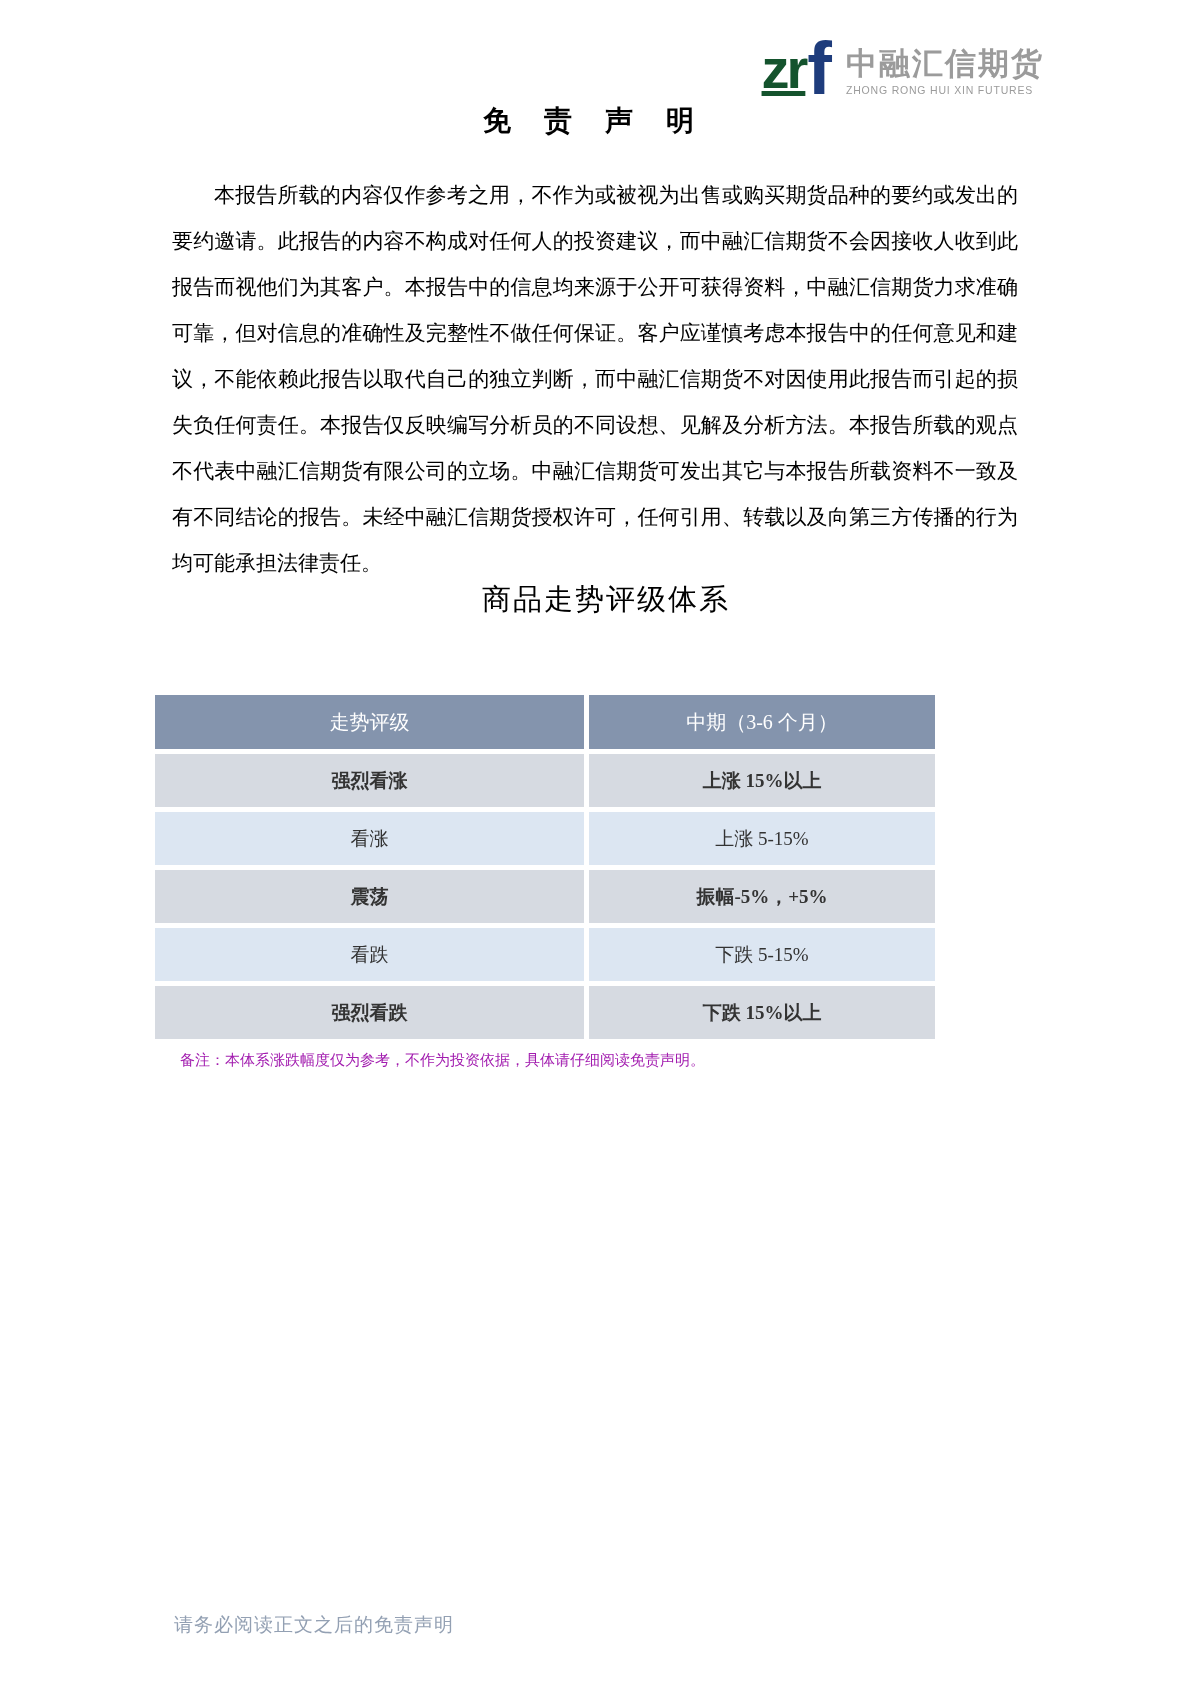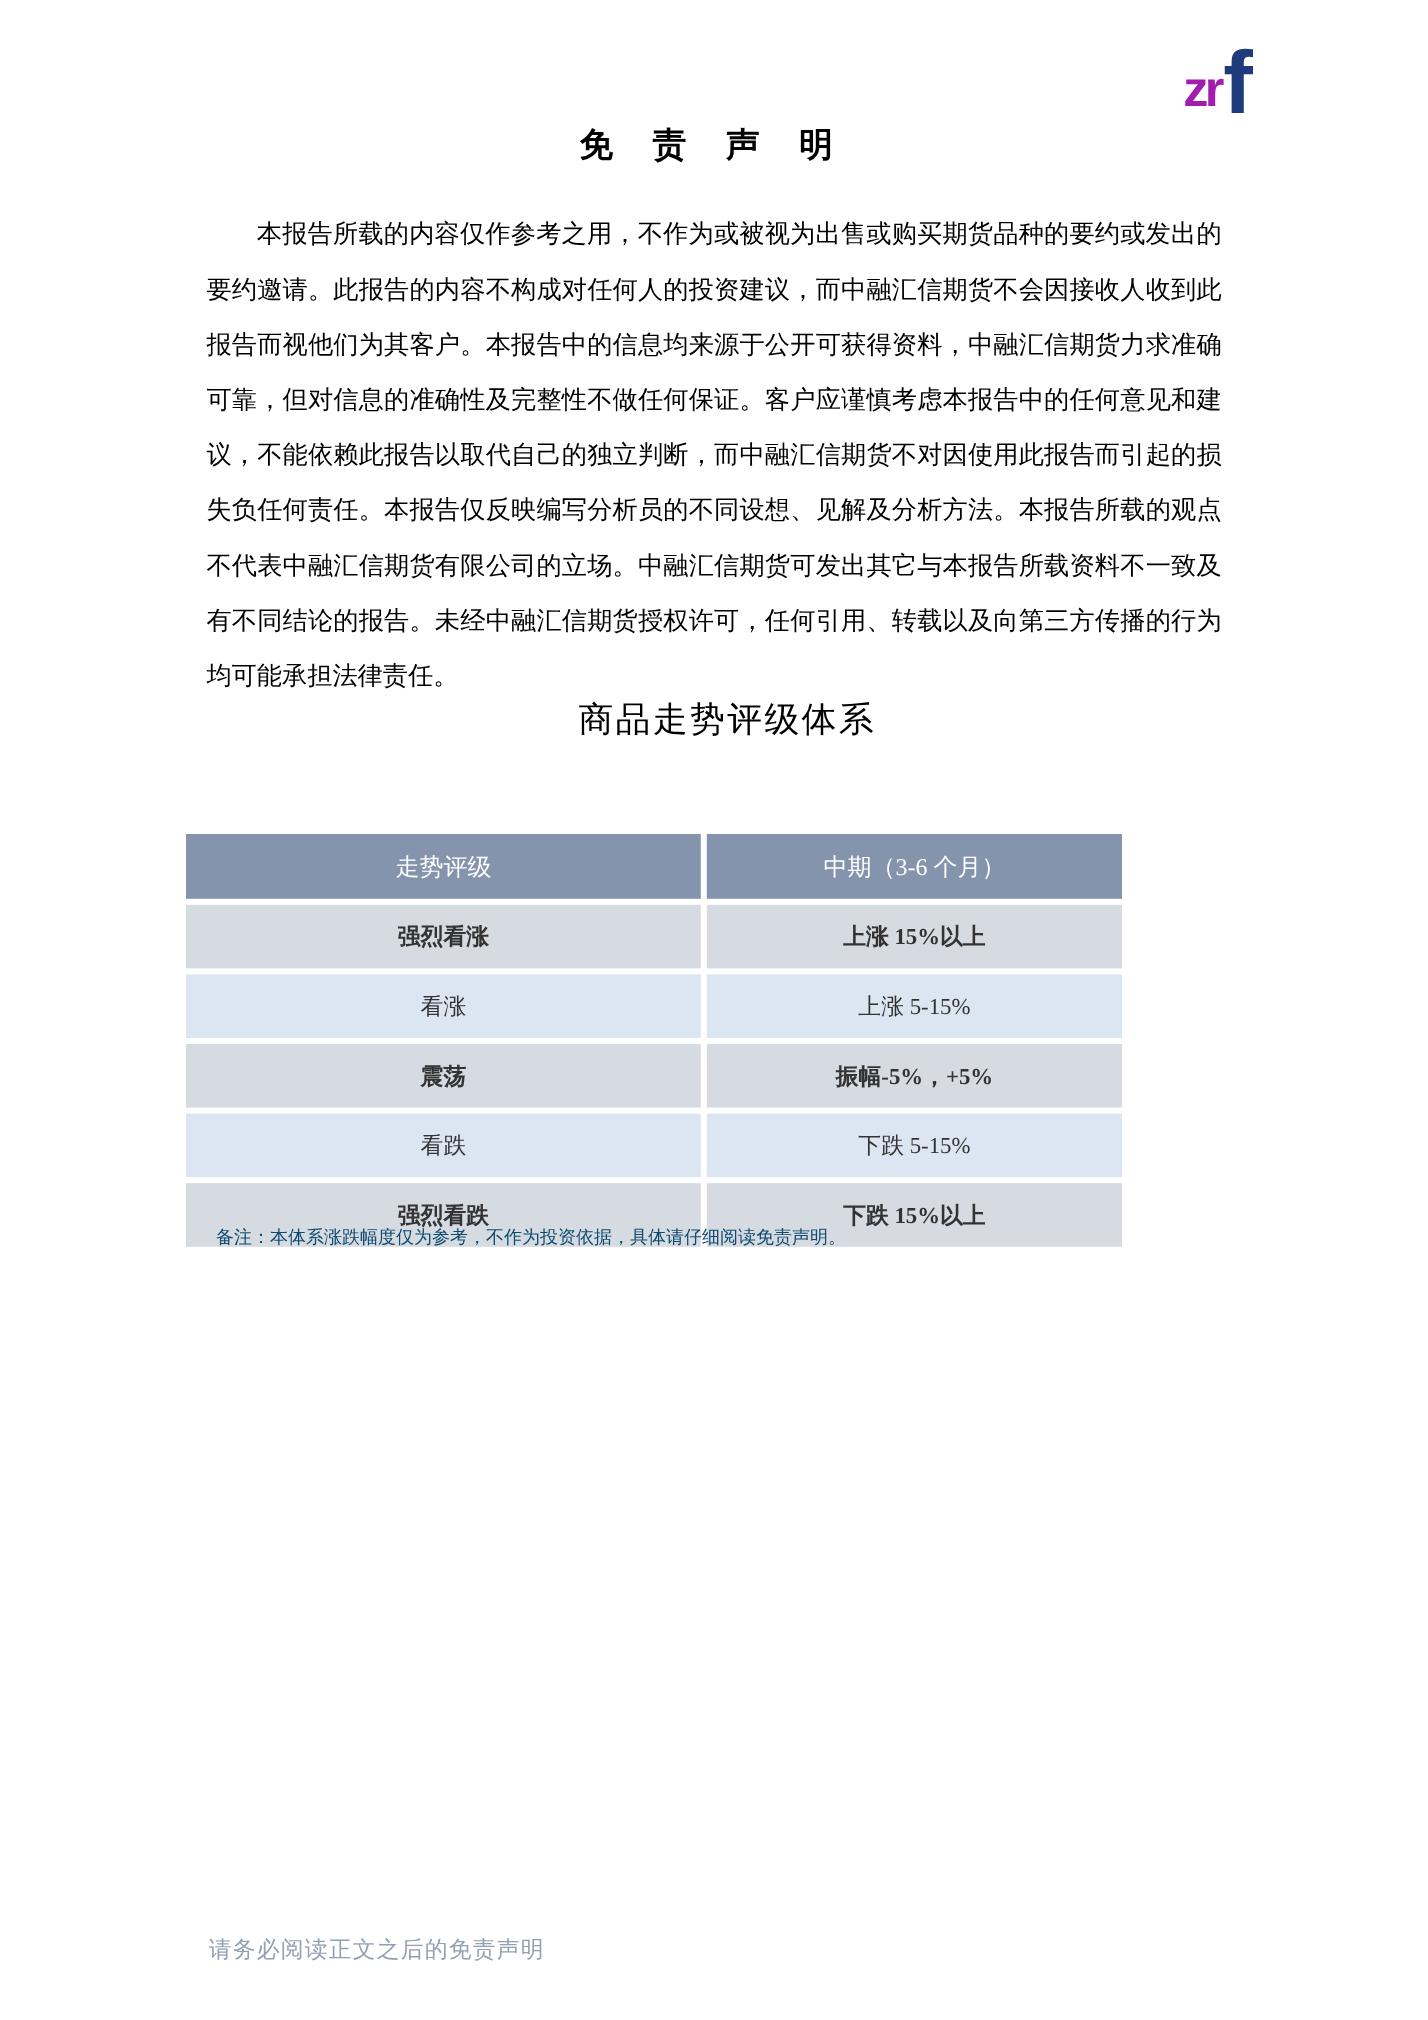--- a/index.html
+++ b/index.html
@@ -11,21 +11,21 @@
     font-family:"Liberation Serif","DejaVu Serif",serif;
     color:#000;
     overflow:hidden;
   }
 
   
   .logo { position:absolute; top:26px; right:146px; display:flex; align-items:flex-end; }
   .logo-mark { display:flex; align-items:baseline; line-height:1; }
   .logo-zr {
     font-family:"Liberation Sans","DejaVu Sans",sans-serif;
-    font-weight:bold; font-size:42px; color:#a21caf; letter-spacing:-3px;
+    font-weight:bold; font-size:56px; color:#14532d; letter-spacing:-3px;text-decoration:underline;
   }
   .logo-f {
     font-family:"Liberation Sans","DejaVu Sans",sans-serif;
     font-weight:bold; font-size:74px; color:#1e3c7c; margin-left:2px;
     position:relative; top:6px;
   }
   .logo-names { margin-left:14px; padding-bottom:4px; }
   .logo-cn {
     font-family:"Liberation Sans","DejaVu Sans",sans-serif;
     font-weight:bold; font-size:31px; color:#9b9b9b; letter-spacing:2px; line-height:1.05;
@@ -59,37 +59,41 @@
     display:flex; align-items:center; justify-content:center;
     font-size:19px; color:#333; height:53px;
   }
   .cell.th {
     background:#8494ad; color:#ffffff; font-size:20px; height:54px;
   }
   .cell.row-gray { background:#d6dae1;font-weight:bold; }
   .cell.row-blue { background:#dce6f2; }
 
   .note {
-    position:absolute; top:1022px; left:180px;
-    font-size:15px; color:#0c4a6e;text-align:center;
+    position:absolute; top:1051px; left:180px;
+    font-size:15px; color:#a21caf;text-align:center;
   }
   .footer {
     position:absolute; top:1612px; left:174px;
     font-size:19px; color:#93a0b3; letter-spacing:1px;
   }
 </style>
 </head>
 <body>
 
 <div class="page">
 
   <div class="logo">
     <div class="logo-mark">
       <span class="logo-zr">zr</span>
       <span class="logo-f">f</span>
+    </div>
+    <div class="logo-names">
+      <div class="logo-cn">中融汇信期货</div>
+      <div class="logo-en">ZHONG RONG HUI XIN FUTURES</div>
     </div>
   </div>
 
   <div class="doc-title">免 责 声 明</div>
 
   <div class="paragraph">本报告所载的内容仅作参考之用，不作为或被视为出售或购买期货品种的要约或发出的要约邀请。此报告的内容不构成对任何人的投资建议，而中融汇信期货不会因接收人收到此报告而视他们为其客户。本报告中的信息均来源于公开可获得资料，中融汇信期货力求准确可靠，但对信息的准确性及完整性不做任何保证。客户应谨慎考虑本报告中的任何意见和建议，不能依赖此报告以取代自己的独立判断，而中融汇信期货不对因使用此报告而引起的损失负任何责任。本报告仅反映编写分析员的不同设想、见解及分析方法。本报告所载的观点不代表中融汇信期货有限公司的立场。中融汇信期货可发出其它与本报告所载资料不一致及有不同结论的报告。未经中融汇信期货授权许可，任何引用、转载以及向第三方传播的行为均可能承担法律责任。</div>
 
   <div class="section-title">商品走势评级体系</div>
 
   <div class="rating-table">

